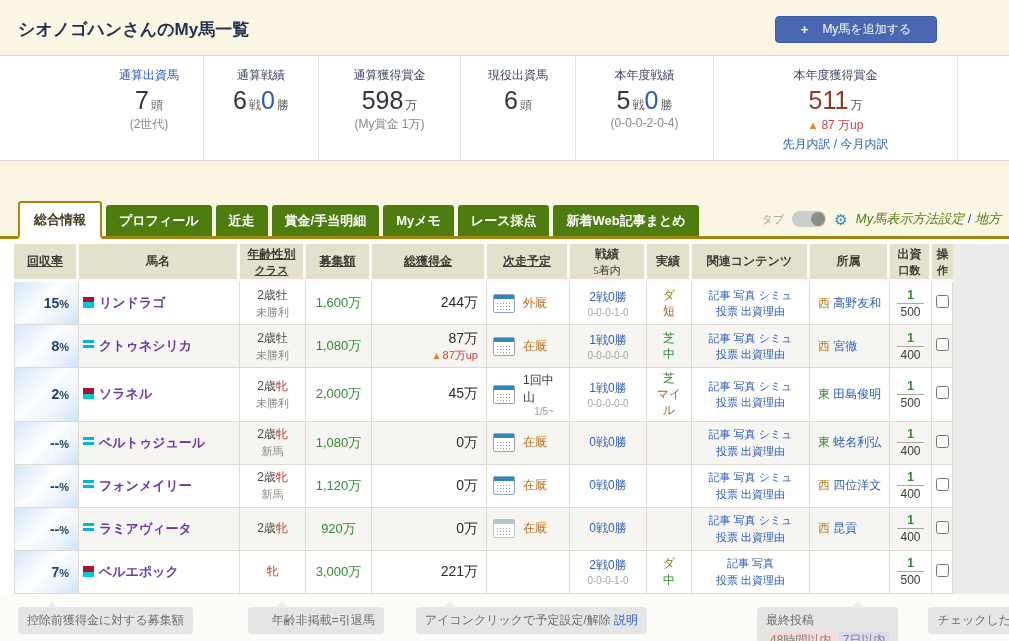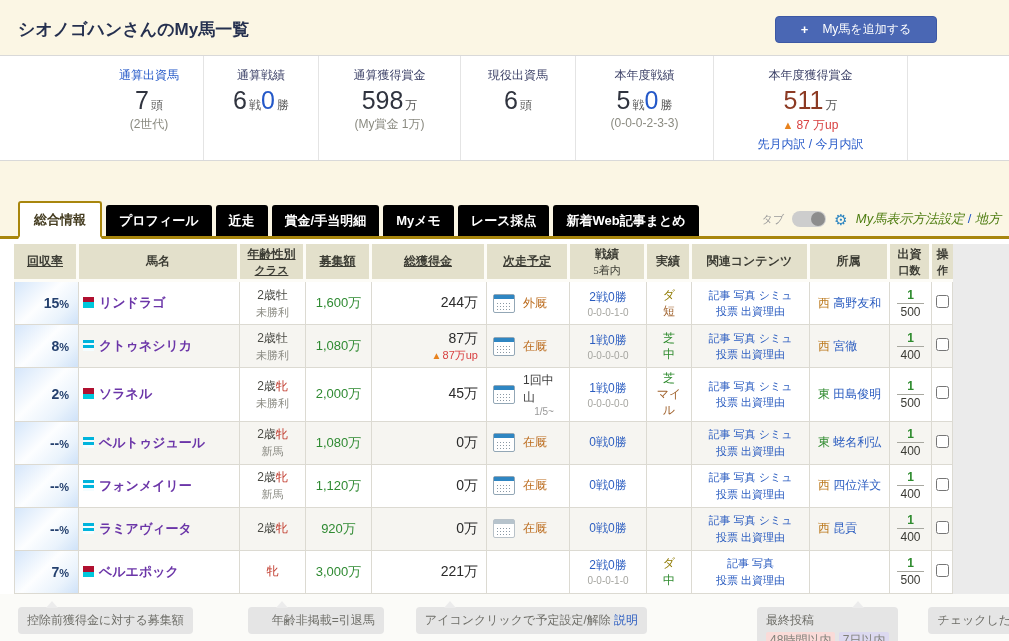--- a/index.html
+++ b/index.html
@@ -12,38 +12,38 @@
   .add-btn{position:absolute;right:72px;top:16px;width:160px;height:25px;background:#4a67b4;border:1px solid #3c58a4;
     border-radius:4px;color:#fff;font-size:12px;display:flex;align-items:center;justify-content:center;gap:14px;cursor:pointer;}
   .add-btn .plus{font-size:13px;font-weight:bold;}
 
   
   .stats{height:104px;background:#fff;border-top:1px solid #d9d9d9;border-bottom:1px solid #d9d9d9;display:flex;}
   .stat-spacer{width:95px;}
   .stat{box-sizing:border-box;padding-top:11px;text-align:center;font-size:12px;}
   .stat.b{border-left:1px solid #e4e4e4;}
   .stat.last{border-right:1px solid #e4e4e4;}
-  .c1{width:108px;} .c2{width:115px;} .c3{width:142px;} .c4{width:115px;} .c5{width:138px;text-align:center;} .c6{width:195px;}
+  .c1{width:108px;} .c2{width:115px;} .c3{width:142px;} .c4{width:115px;} .c5{width:138px;text-align:center;} .c6{width:245px;}
   .stat .lbl{color:#3a3f66;margin-bottom:2px;}
   .stat .lbl.blue{color:#2458c8;}
   .bignum{font-size:25px;color:#30343f;line-height:1.15;}
   .bignum .blue{color:#2458c8;}
   .bignum.red{color:#8c3a23;}
   .unit{font-size:12px;color:#555;margin-left:2px;}
   .stat .sub{color:#8a8a80;font-size:12px;margin-top:1px;}
   .upline-stat{font-size:12px;color:#d84040;margin-top:2px;}
   .upline-stat .uparr{color:#e8821e;margin-right:3px;font-size:11px;}
   .stat-links{font-size:12px;color:#2458c8;margin-top:2px;}
   .stat-links a{color:#2458c8;text-decoration:none;cursor:pointer;}
 
   
   .tab-area{height:78px;background:#fbf6e4;position:relative;}
   .tabs-line{position:absolute;left:0;right:0;bottom:0;height:35px;border-bottom:3px solid #a8860d;
     display:flex;align-items:flex-end;padding-left:18px;box-sizing:border-box;}
-  .tab{background:#000000;color:#fff;font-size:13px;font-weight:bold;padding:7px 13px 6px;margin-right:4px;
+  .tab{background:#4d7c0f;color:#fff;font-size:13px;font-weight:bold;padding:7px 13px 6px;margin-right:4px;
     border-radius:3px 3px 0 0;white-space:nowrap;cursor:pointer;}
   .tab.active{background:#fff;color:#443c20;border:2px solid #a8860d;border-bottom:3px solid #fff;
     margin-bottom:-3px;padding:8px 14px 7px;}
   .tab-right{margin-left:auto;display:flex;align-items:center;gap:8px;padding-right:8px;margin-bottom:8px;}
   .toggle-label{font-size:11px;color:#9a9a9a;}
   .toggle{width:34px;height:16px;border-radius:9px;background:#cdcdcd;position:relative;cursor:pointer;}
   .toggle .knob{position:absolute;right:1px;top:1px;width:14px;height:14px;border-radius:50%;background:#8d8d8d;}
   .gear{color:#2e86c1;font-size:15px;line-height:1;}
   .settings-links{font-size:13px;color:#2458c8;white-space:nowrap;}
   .settings-links a{color:#4d7c0f;text-decoration:none;cursor:pointer;font-style:italic;}
@@ -146,21 +146,21 @@
       <div class="bignum"><span>598</span><span class="unit">万</span></div>
       <div class="sub">(My賞金 1万)</div>
     </div>
     <div class="stat c4 b">
       <div class="lbl">現役出資馬</div>
       <div class="bignum"><span>6</span><span class="unit">頭</span></div>
     </div>
     <div class="stat c5 b">
       <div class="lbl">本年度戦績</div>
       <div class="bignum"><span>5</span><span class="unit">戦</span><span class="blue">0</span><span class="unit">勝</span></div>
-      <div class="sub">(0-0-0-2-3-3)</div>
+      <div class="sub">(0-0-0-2-0-4)</div>
     </div>
     <div class="stat c6 b last">
       <div class="lbl">本年度獲得賞金</div>
       <div class="bignum red"><span>511</span><span class="unit">万</span></div>
       <div class="upline-stat"><span class="uparr">▲</span><span>87 万up</span></div>
       <div class="stat-links"><a>先月内訳</a><span> / </span><a>今月内訳</a></div>
     </div>
   </div>
 
   <div class="tab-area">

